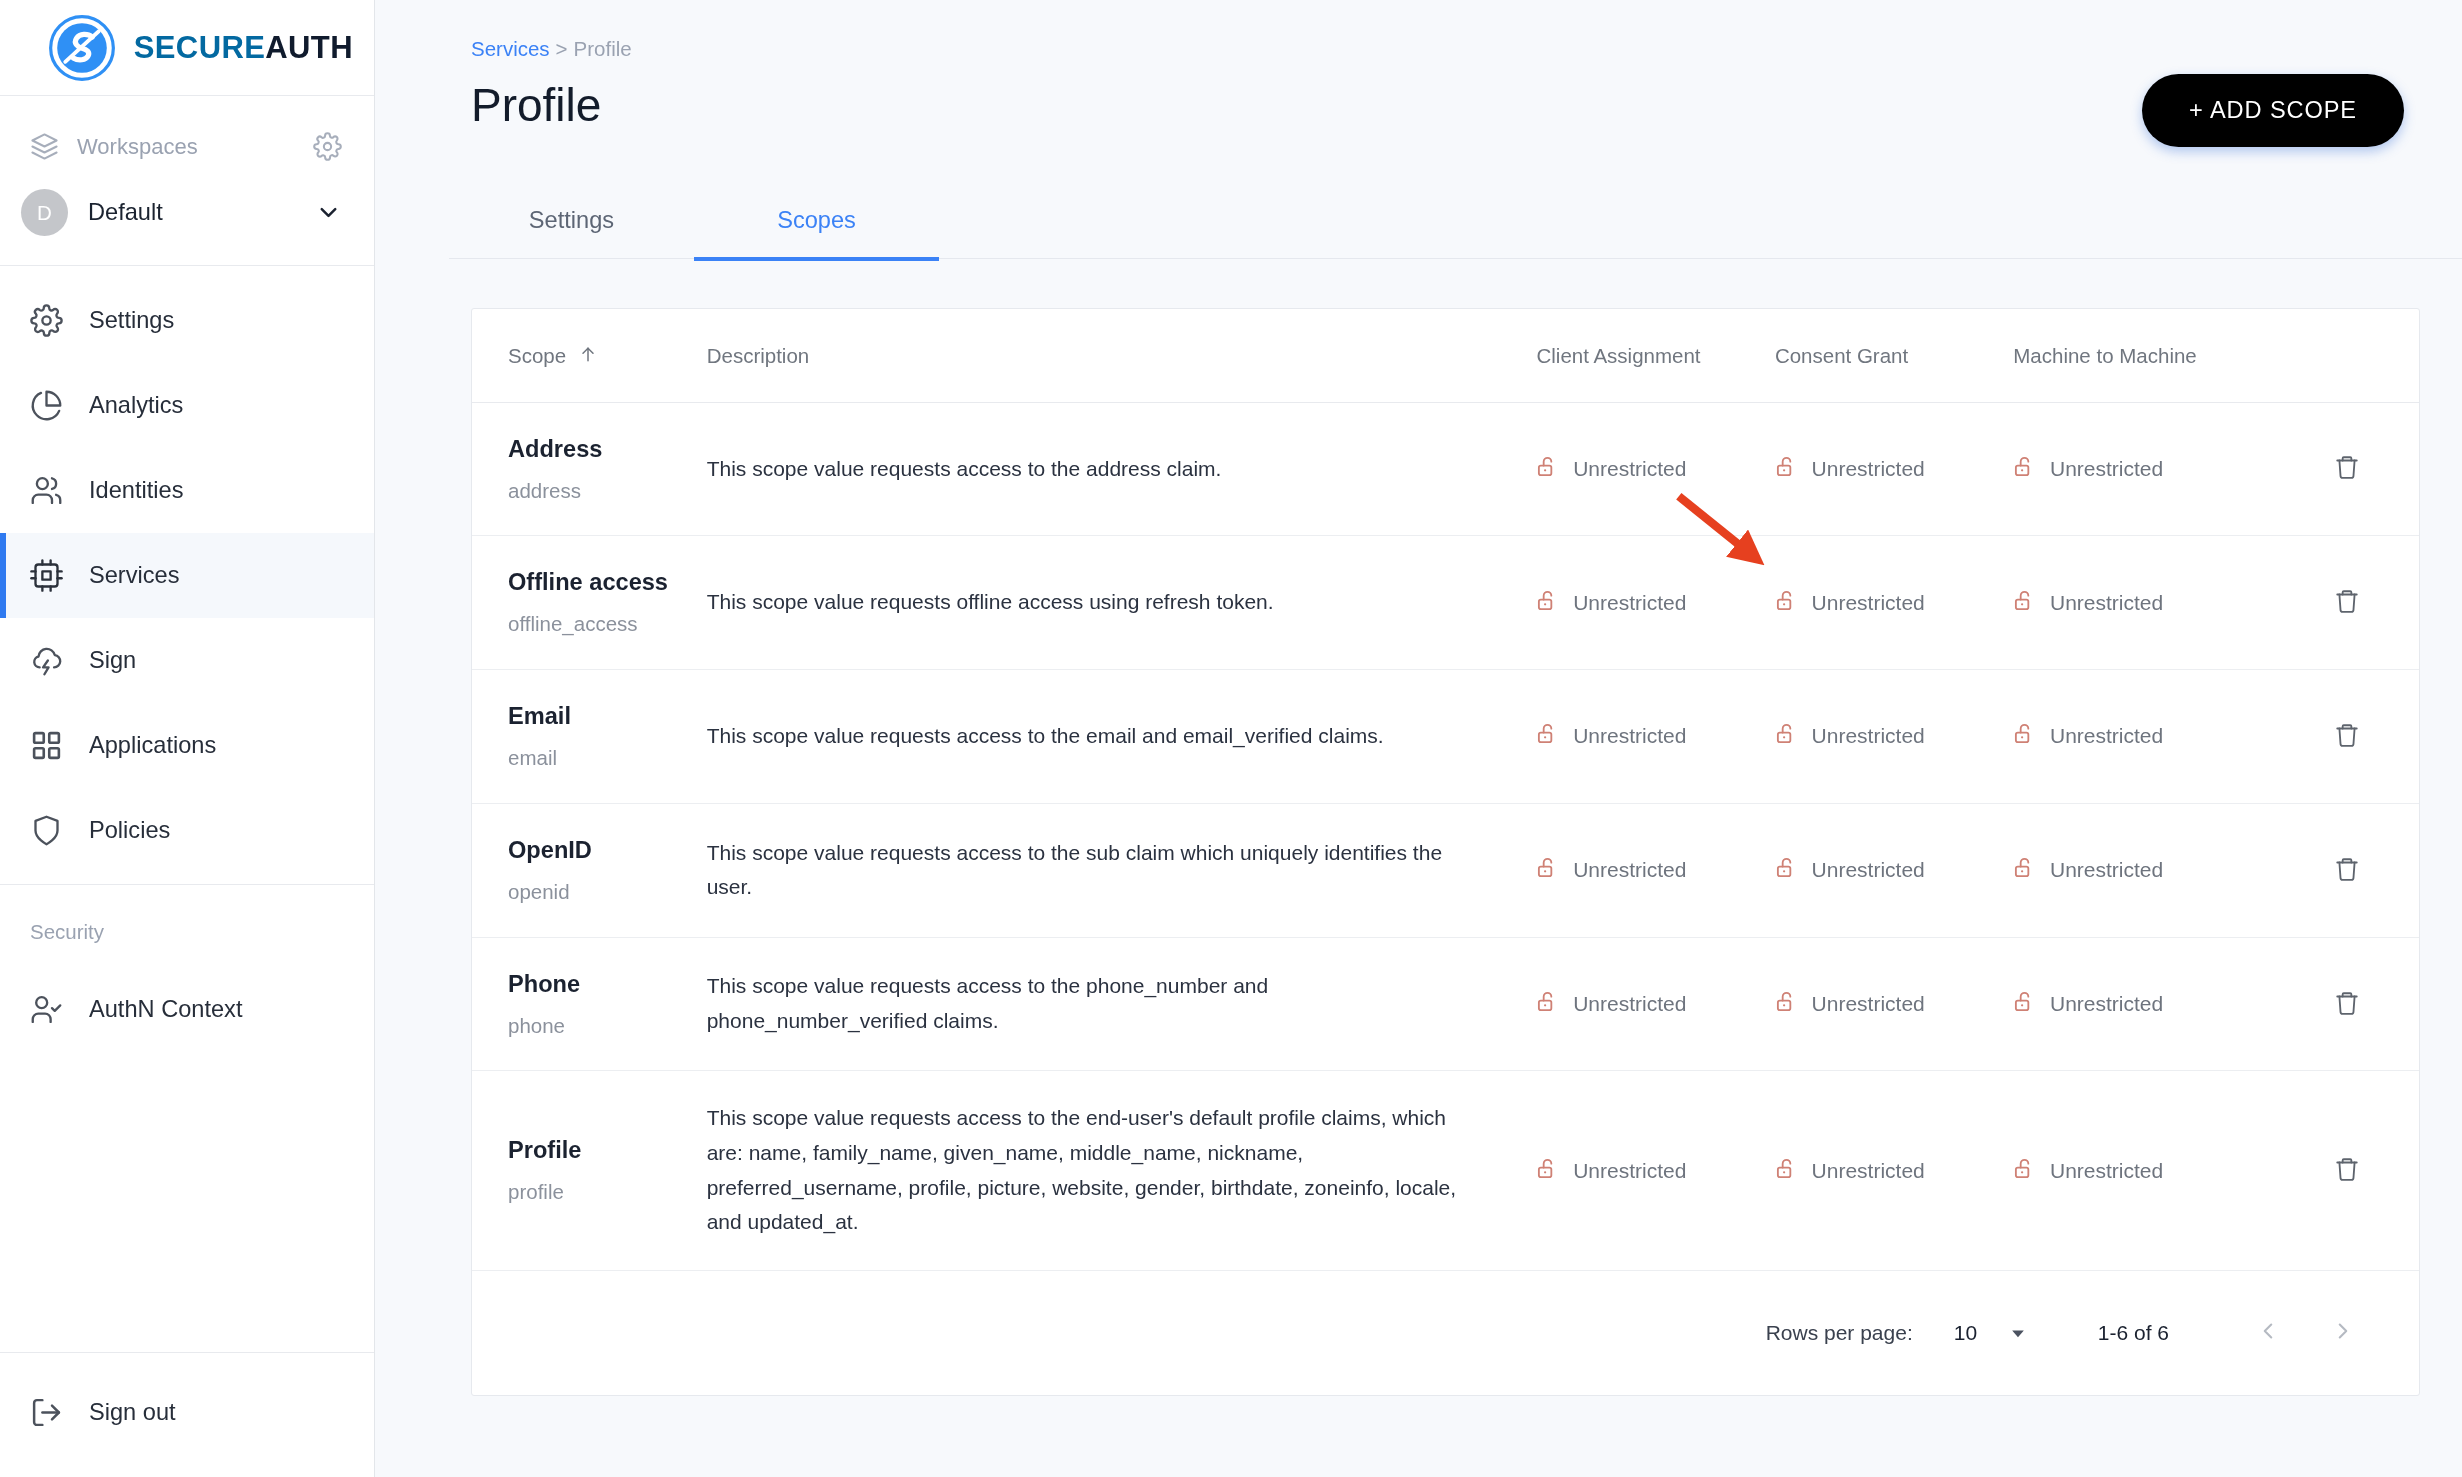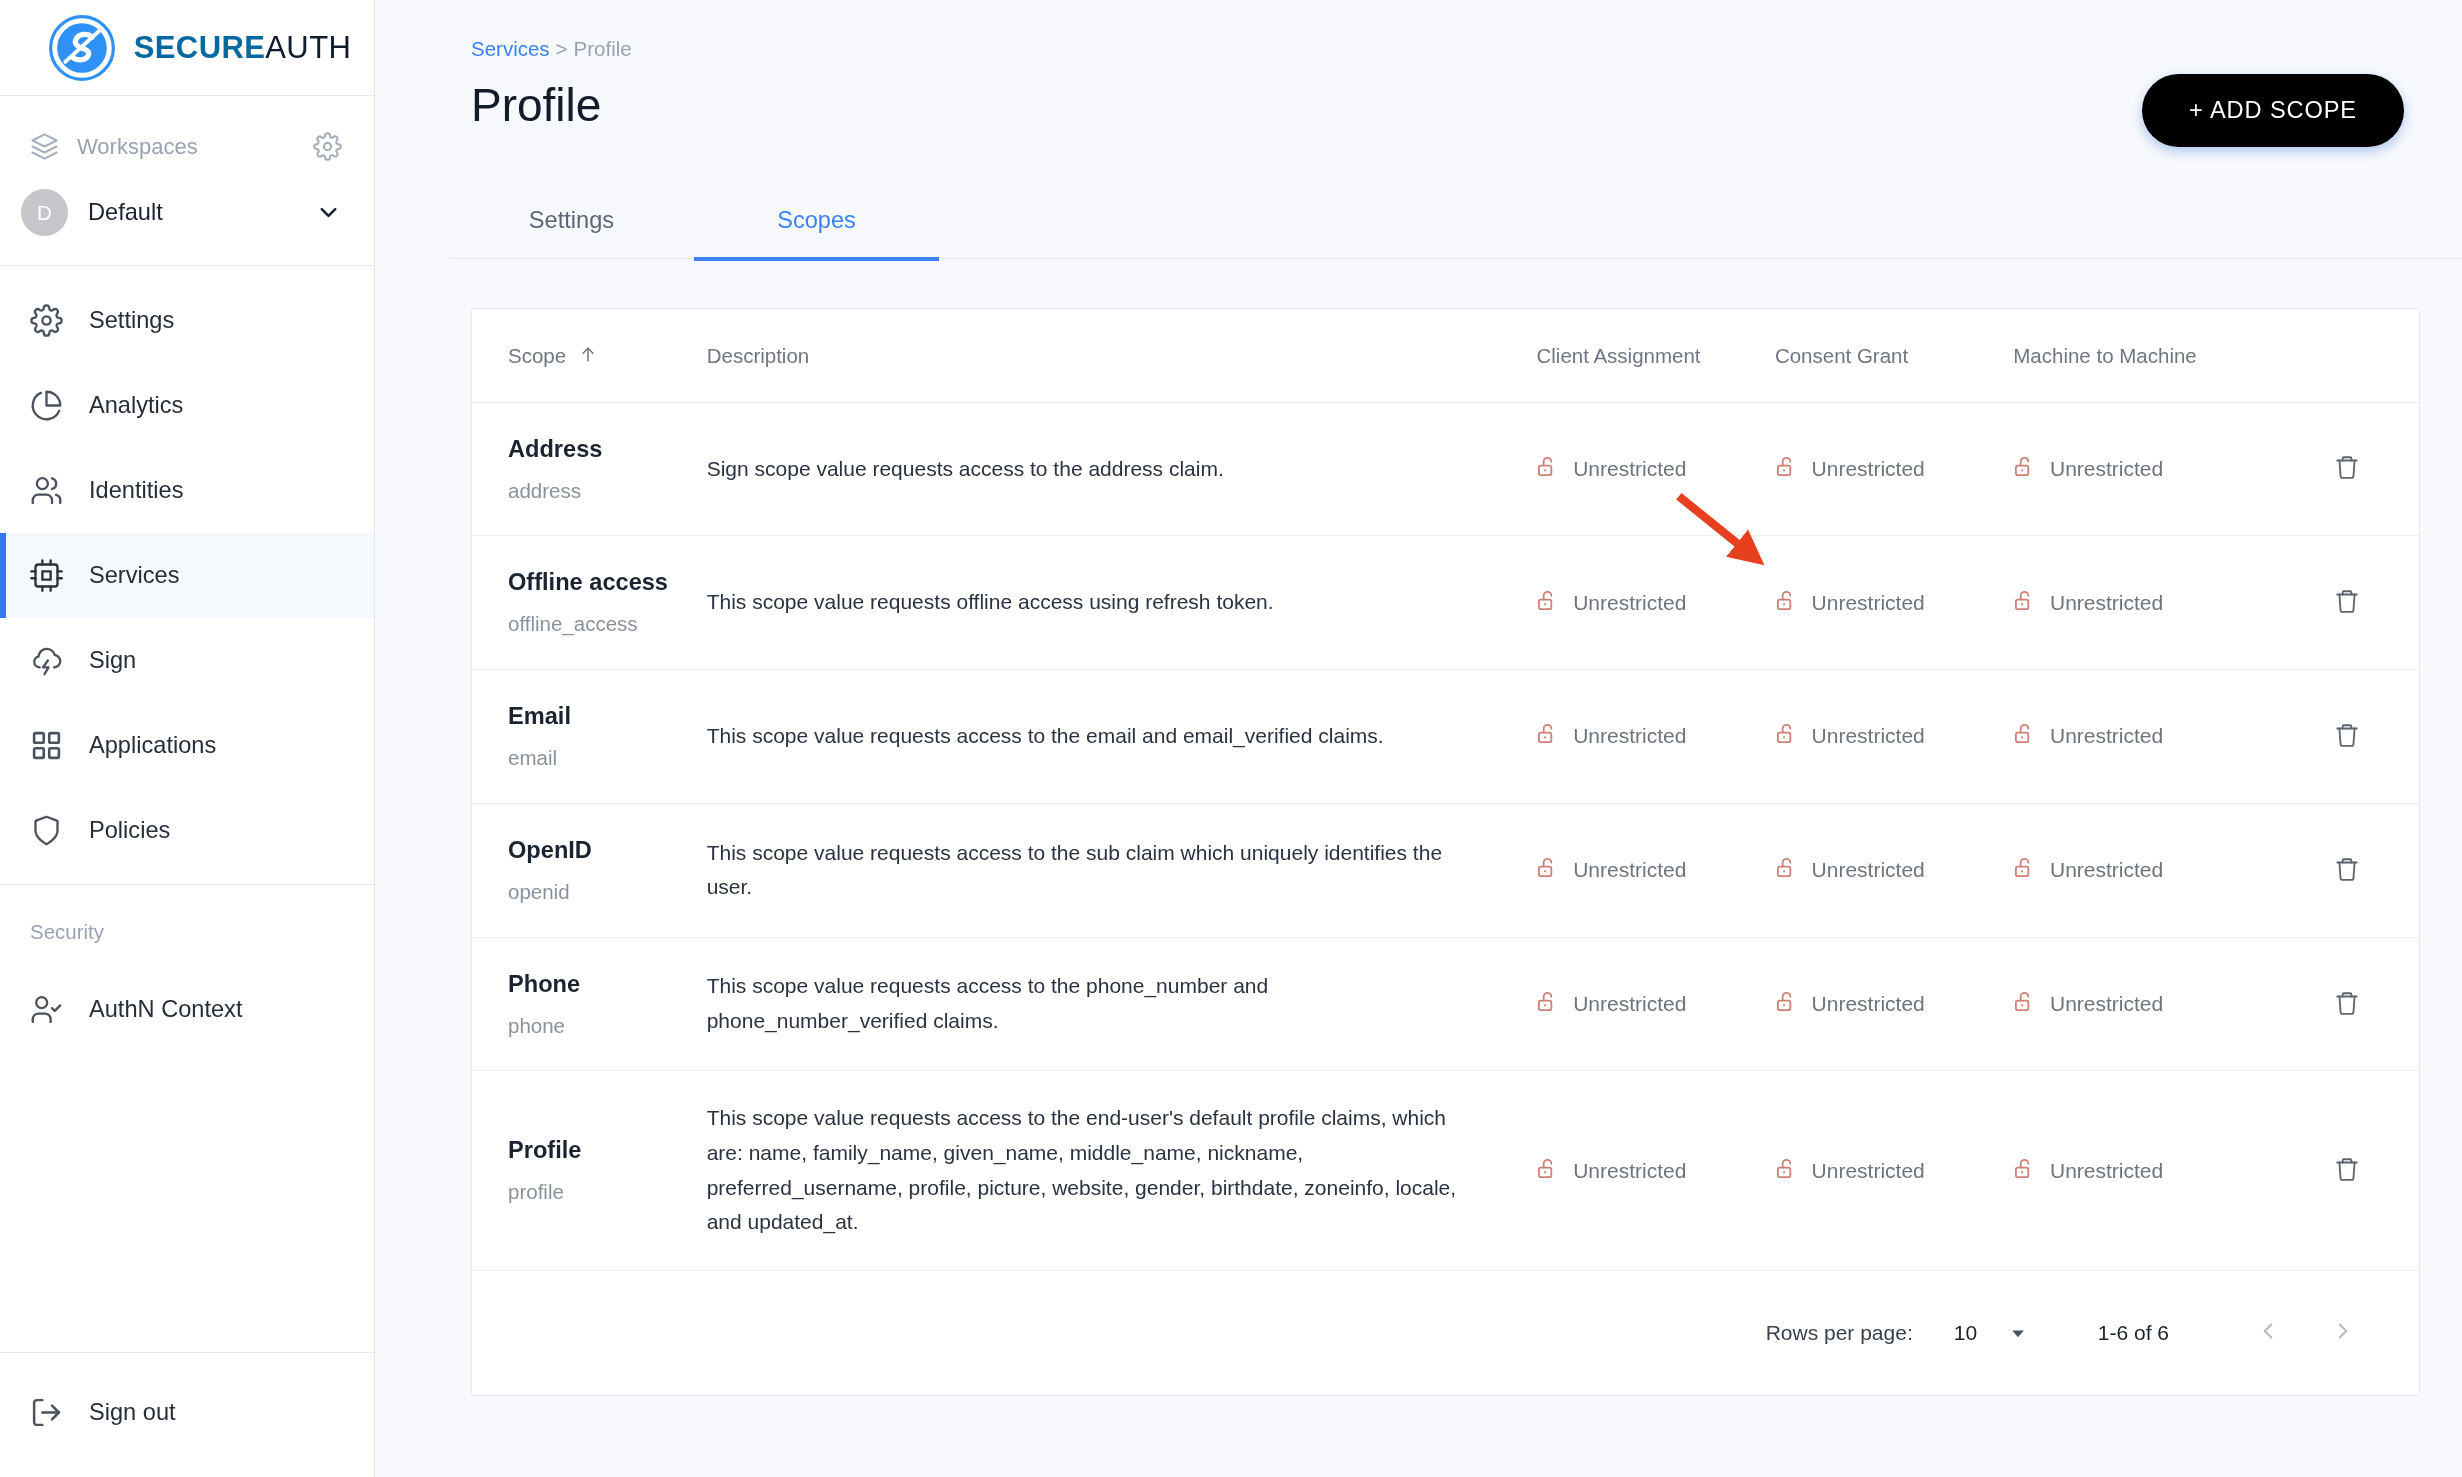--- a/index.html
+++ b/index.html
@@ -37,21 +37,21 @@
     gap: 16.7px;
   }
   .logo-mark { width: 70px; height: 70px; flex: 0 0 70px; }
   .logo-word {
     font-size: 31px;
     letter-spacing: 0.4px;
     white-space: nowrap;
     line-height: 1;
   }
   .logo-word .b { font-weight: 700; color: #0369a1; }
-  .logo-word .r { font-weight: 400; color: #101b2d; }
+  .logo-word .r { font-weight: 700; color: #101b2d; }
 
   .ws-block {
     flex: 0 0 auto;
     padding: 26px 0 23px 0;
     border-bottom: 1.5px solid #e8eaee;
   }
   .ws-row {
     height: 49px;
     display: flex;
     align-items: center;
@@ -471,21 +471,21 @@
           </tr>
         </thead>
         <tbody>
 
           <tr>
             <td class="c-scope">
               <div class="sc-name">Address</div>
               <div class="sc-slug">address</div>
             </td>
             <td class="c-desc">
-              <div class="sc-desc">Sign scope value requests access to the address claim.</div>
+              <div class="sc-desc">This scope value requests access to the address claim.</div>
             </td>
             <td class="c-ca">
               <span class="perm">
                 <span>
                   <svg width="23" height="23" viewBox="0 0 24 24" fill="none" stroke="#cf8175" stroke-width="1.9" stroke-linecap="round" stroke-linejoin="round">
                     <rect x="3" y="11" width="13" height="10" rx="2"></rect>
                     <path d="M8 11V7a4 4 0 0 1 8 0"></path>
                     <circle cx="9.5" cy="16" r="1.2" fill="#cf8175" stroke="none"></circle>
                   </svg>
                 </span>

